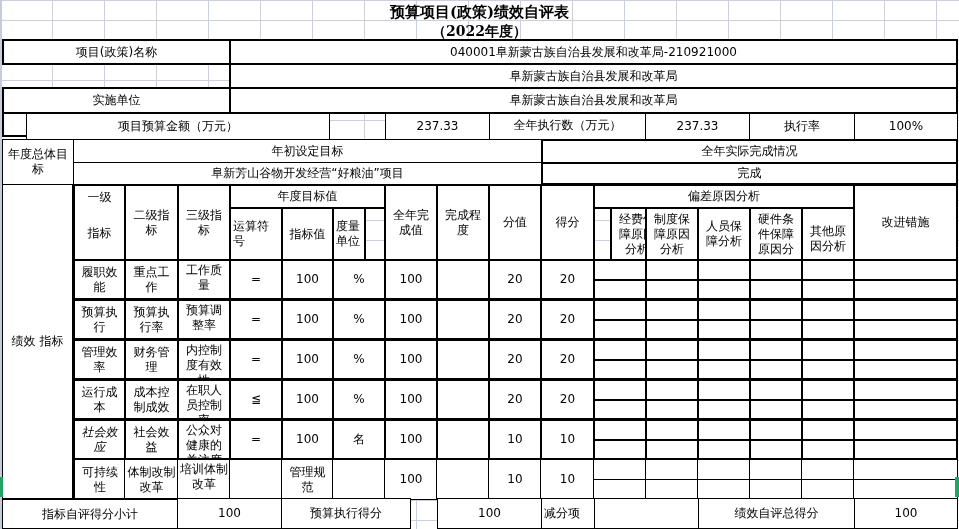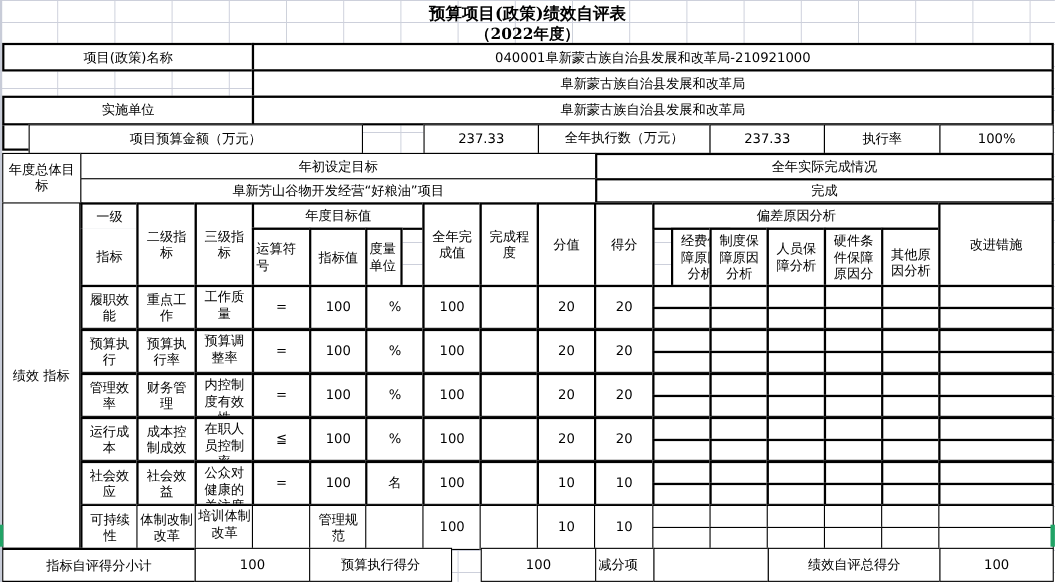--- a/index.html
+++ b/index.html
@@ -157,21 +157,21 @@
     <div class="c" style="left: 697px; top: 379px; width: 54px; height: 22px; border: 2px solid rgb(0, 0, 0);"></div>
     <div class="c" style="left: 749px; top: 379px; width: 54px; height: 22px; border: 2px solid rgb(0, 0, 0);"></div>
     <div class="c" style="left: 801px; top: 379px; width: 54px; height: 22px; border: 2px solid rgb(0, 0, 0);"></div>
     <div class="c" style="left: 853px; top: 379px; width: 105px; height: 22px; border: 2px solid rgb(0, 0, 0);"></div>
     <div class="c" style="left: 593px; top: 399px; width: 54px; height: 21px; border: 2px solid rgb(0, 0, 0);"></div>
     <div class="c" style="left: 645px; top: 399px; width: 54px; height: 21px; border: 2px solid rgb(0, 0, 0);"></div>
     <div class="c" style="left: 697px; top: 399px; width: 54px; height: 21px; border: 2px solid rgb(0, 0, 0);"></div>
     <div class="c" style="left: 749px; top: 399px; width: 54px; height: 21px; border: 2px solid rgb(0, 0, 0);"></div>
     <div class="c" style="left: 801px; top: 399px; width: 54px; height: 21px; border: 2px solid rgb(0, 0, 0);"></div>
     <div class="c" style="left: 853px; top: 399px; width: 105px; height: 21px; border: 2px solid rgb(0, 0, 0);"></div>
-    <div class="c" style="left: 73px; top: 419px; width: 53px; height: 41px; border: 2px solid rgb(0, 0, 0);">社会效应</div>
+    <div class="c" style="left: 73px; top: 419px; width: 53px; height: 41px; border: 2px solid rgb(0, 0, 0); font-style: italic;">社会效应</div>
     <div class="c" style="left: 124px; top: 419px; width: 55px; height: 41px; border: 2px solid rgb(0, 0, 0);">社会效益</div>
     <div class="c" style="left: 177px; top: 419px; width: 54px; height: 41px; border: 2px solid rgb(0, 0, 0); align-items: flex-start; padding-top: 2px;">公众对健康的关注度</div>
     <div class="c" style="left: 229px; top: 419px; width: 54px; height: 41px; border: 2px solid rgb(0, 0, 0);">=</div>
     <div class="c" style="left: 281px; top: 419px; width: 53px; height: 41px; border: 2px solid rgb(0, 0, 0);">100</div>
     <div class="c" style="left: 332px; top: 419px; width: 54px; height: 41px; border: 2px solid rgb(0, 0, 0);">名</div>
     <div class="c" style="left: 384px; top: 419px; width: 54px; height: 41px; border: 2px solid rgb(0, 0, 0);">100</div>
     <div class="c" style="left: 436px; top: 419px; width: 54px; height: 41px; border: 2px solid rgb(0, 0, 0);"></div>
     <div class="c" style="left: 488px; top: 419px; width: 54px; height: 41px; border: 2px solid rgb(0, 0, 0);">10</div>
     <div class="c" style="left: 540px; top: 419px; width: 55px; height: 41px; border: 2px solid rgb(0, 0, 0);">10</div>
     <div class="c" style="left: 593px; top: 419px; width: 54px; height: 22px; border: 2px solid rgb(0, 0, 0);"></div>

